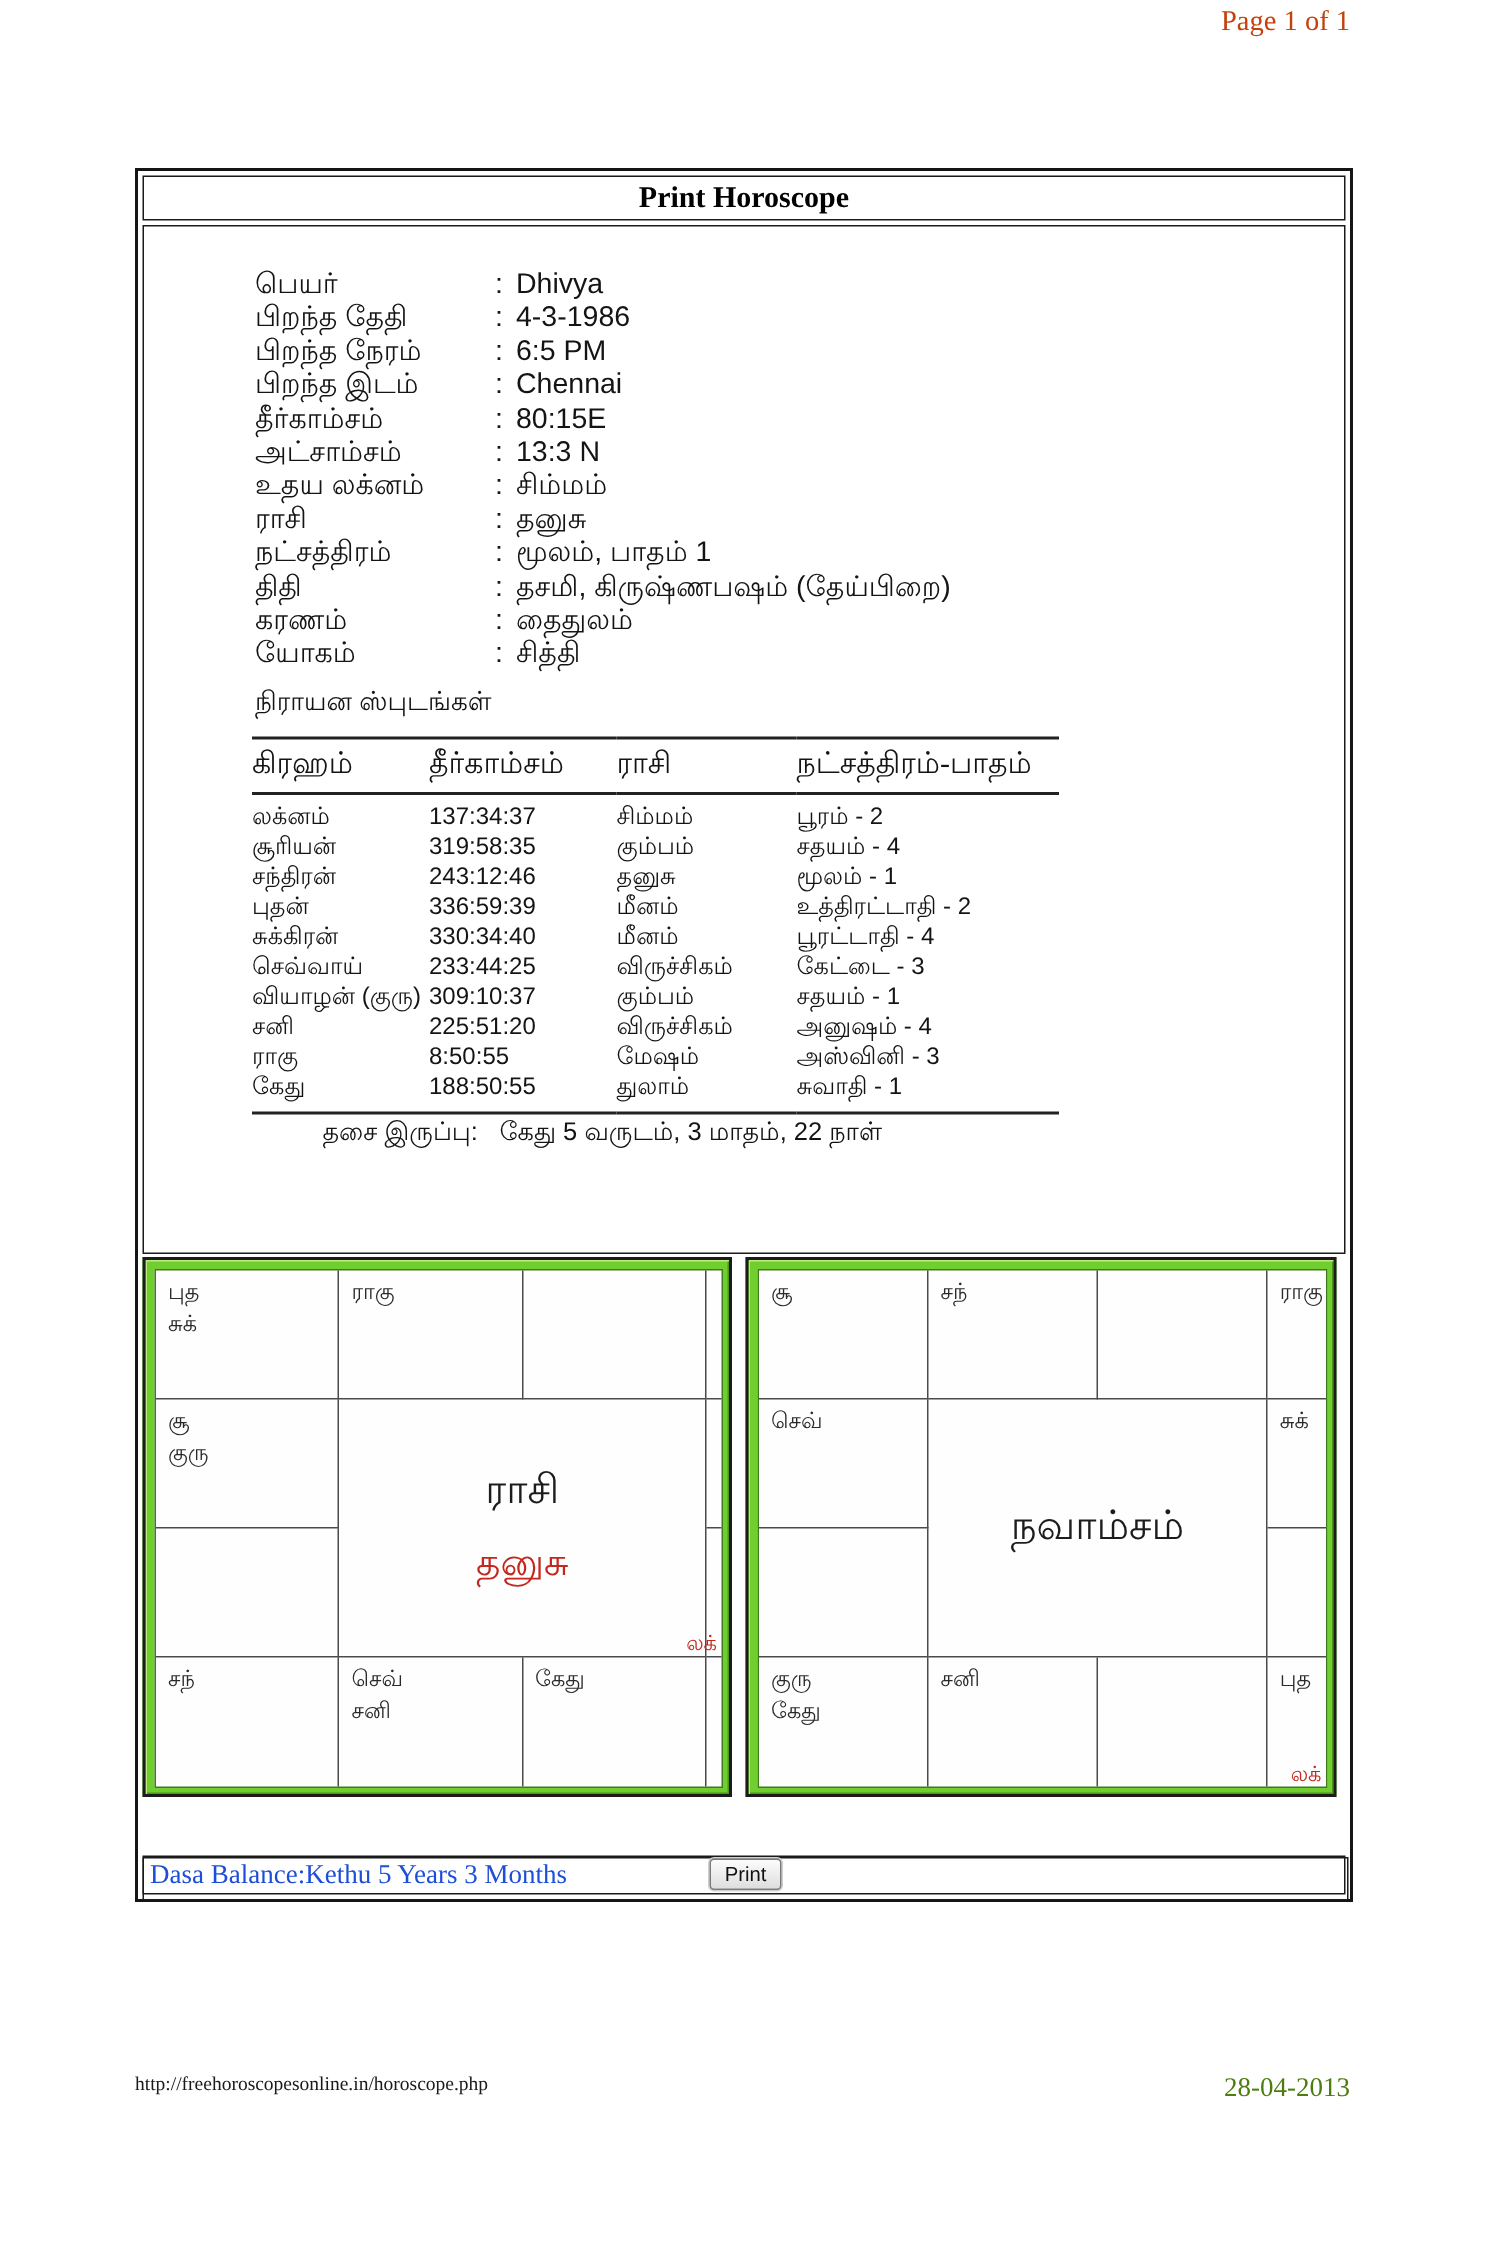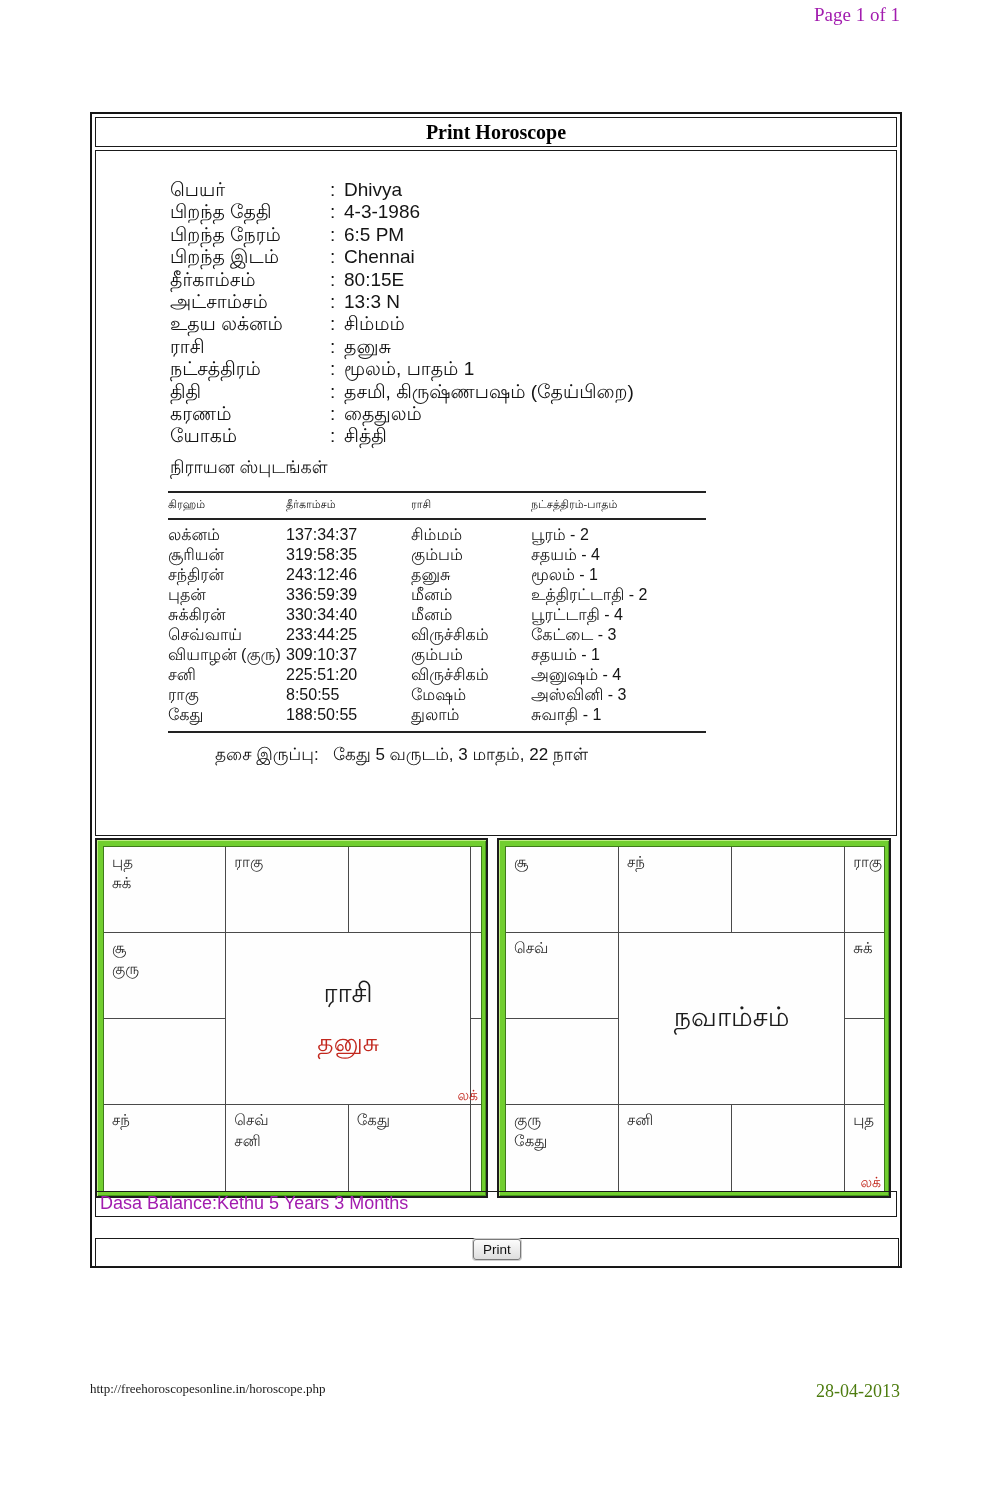--- a/index.html
+++ b/index.html
@@ -10,21 +10,21 @@
     background: #ffffff;
     color: #141414;
     font-family: "Liberation Sans", sans-serif;
     overflow: hidden;
   }
 
   
   .page-header {
     position: absolute; top: 4px; right: 100px;
     font-family: "Liberation Serif", serif;
-    font-size: 19px; color: #a21caf;
+    font-size: 19px; color: #c2410c;
   }
   .footer-url {
     position: absolute; top: 1381px; left: 90px;
     font-family: "Liberation Serif", serif;
     font-size: 13px; color: #1a1a1a;
   }
   .footer-date {
     position: absolute; top: 1381px; right: 100px;
     font-family: "Liberation Serif", serif;
     font-size: 18px; color: #4d7c0f;
@@ -61,21 +61,21 @@
   }
 
   
   table.pos-table {
     position: absolute; left: 72px; top: 340px;
     width: 538px; border-collapse: collapse;
     border-top: 2px solid #222; border-bottom: 2px solid #222;
     font-size: 16px; color: #141414;
   }
   table.pos-table th {
-    text-align: left; font-weight: normal; font-size: 11px;
+    text-align: left; font-weight: normal; font-size: 20px;
     padding: 5px 0 6px 0; border-bottom: 2px solid #222;
     white-space: nowrap;
     font-family: Liberation Serif, serif;
   }
   table.pos-table td {
     padding: 0; height: 20px; line-height: 20px; white-space: nowrap;
   }
   table.pos-table tbody tr:first-child td { padding-top: 5px; }
   table.pos-table tbody tr:last-child td { padding-bottom: 6px; }
   .cw1 { width: 118px; } .cw2 { width: 125px; } .cw3 { width: 120px; } .cw4 { width: 175px; }
@@ -117,24 +117,24 @@
   .pl { display: block; font-size: 15px; line-height: 21px; color: #2a2a2a; }
   .center-title { font-size: 27px; color: #1c1c1c; }
   .center-sub { font-size: 25px; color: #c2281e; margin-top: 16px; }
   .lagna {
     position: absolute; right: 3px; bottom: 0px;
     font-size: 14px; color: #c2281e; line-height: 17px;
   }
 
   
   .dasa-box {
-    position: absolute; left: 3px; right: 3px; top: 1077px; height: 24px;
+    position: absolute; left: 3px; right: 3px; top: 1123px; height: 24px;
     border: 1px solid #1a1a1a;
-    font-family: Liberation Sans, sans-serif;
-    font-size: 18px; line-height: 23px; padding-left: 4px; color: #a21caf;
+    font-family: Liberation Serif, serif;
+    font-size: 18px; line-height: 23px; padding-left: 4px; color: #1d4ed8;
   }
   .print-box {
     position: absolute; left: 3px; right: 1px; top: 1124px; height: 27px;
     border: 1px solid #1a1a1a;
     display: flex; align-items: flex-start; justify-content: center;
   }
   .print-btn {
     font-family: "Liberation Sans", sans-serif;
     font-size: 13.5px; color: #111;
     padding: 2px 9px;

